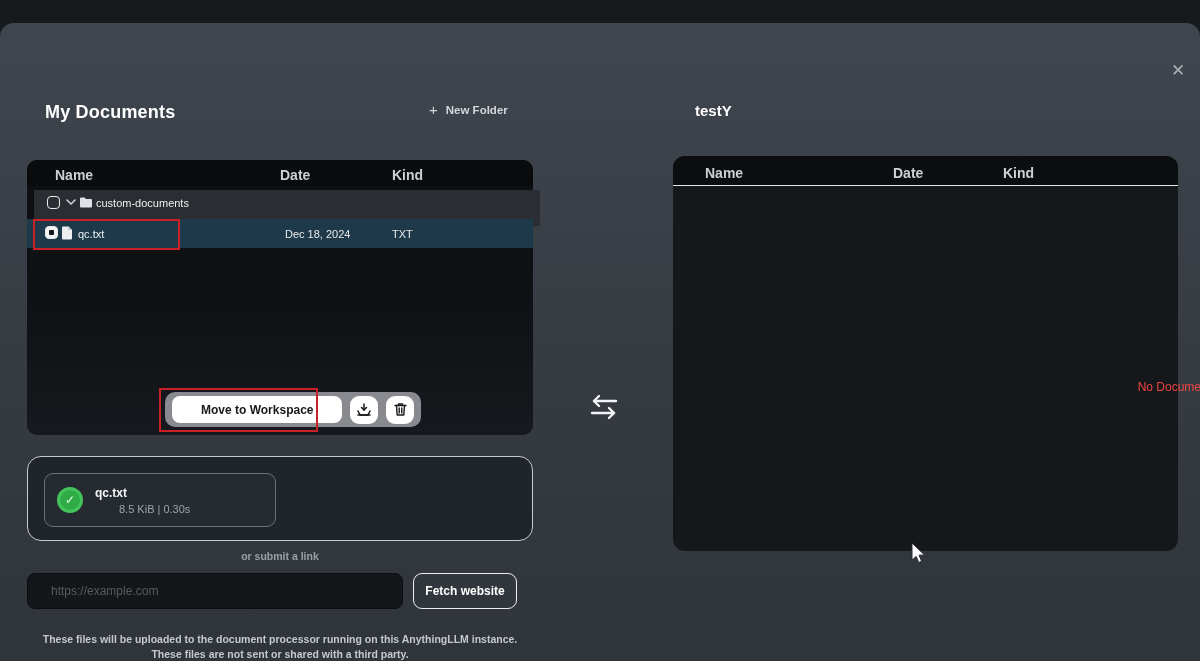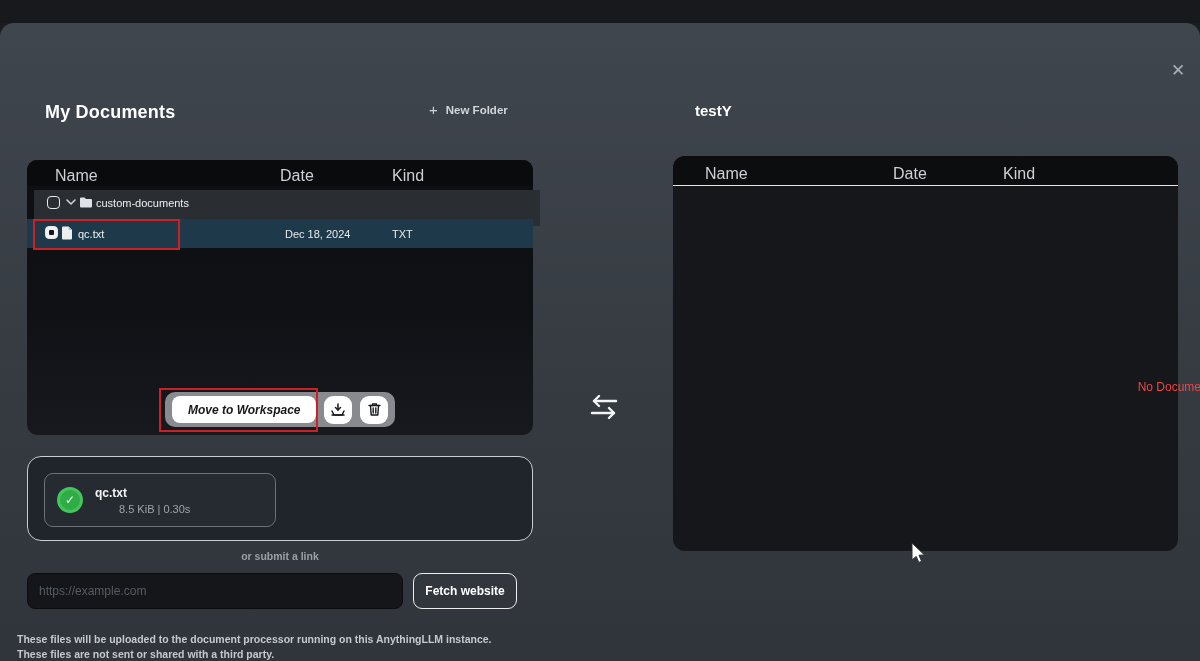--- a/index.html
+++ b/index.html
@@ -39,21 +39,21 @@
 
   
   .doc-table {
     position: absolute; left: 27px; top: 137px; width: 506px; height: 275px;
     background: linear-gradient(180deg, #0e0f12 0%, #101115 55%, #17191e 100%);
     border-radius: 10px;
   }
   .doc-table .thead {
     position: relative; height: 26px; background: #0a0b0d; border-radius: 10px 10px 0 0;
   }
-  .th { position: absolute; top: 7px; font-size: 16px; color: #cdd0d5; font-weight: normal; }
+  .th { position: absolute; top: 7px; font-size: 14px; color: #cdd0d5; font-weight: bold; }
   .th.c-name { left: 28px; }
   .th.c-date { left: 253px; }
   .th.c-kind { left: 365px; }
 
   .row { position: absolute; left: 0; width: 506px; display: block; cursor: pointer; }
   .row-folder { top: 30px; height: 36px; background: #2a2d32; margin-left: 7px; }
   .row-file { top: 59px; height: 29px; background: #1e3a4a; }
 
   .checkbox {
     position: absolute; width: 13px; height: 13px; border: 1.5px solid #e7e9eb; border-radius: 4px;
@@ -82,21 +82,21 @@
 
   
   .action-group {
     position: absolute; left: 165px; top: 369px; height: 35px;
     background: rgba(146,149,154,.92); border-radius: 10px;
     display: flex; align-items: center; gap: 8px; padding: 0 7px;
   }
   .btn-move {
     height: 27px; background: #ffffff; color: #17181a; border: none; border-radius: 8px;
     font-family: "Liberation Sans", sans-serif; font-size: 12px; font-weight: bold;
-    padding: 0 16px; cursor: pointer; white-space: nowrap; font-style: italic;
+    padding: 0 29px; cursor: pointer; white-space: nowrap;
   }
   .btn-icon {
     width: 28px; height: 28px; background: #ffffff; border: none; border-radius: 9px;
     display: flex; align-items: center; justify-content: center; cursor: pointer;
   }
 
   
   .dropzone {
     position: absolute; left: 27px; top: 433px; width: 506px; height: 85px;
     background: #20252b; border: 1px solid #c9ccd1; border-radius: 14px;
@@ -115,31 +115,31 @@
   .file-card .fmeta { font-size: 11px; color: #9da3aa; margin-top: 3px; margin-left: 24px; }
 
   .or-link {
     position: absolute; left: 27px; top: 527px; width: 506px; text-align: center;
     font-size: 10.5px; color: #9aa0a7; font-weight: bold;
   }
 
   .url-input {
     position: absolute; left: 27px; top: 550px; width: 376px; height: 36px;
     background: #141619; border: 1px solid #0c0d10; border-radius: 8px;
-    color: #d6d9dd; font-family: "Liberation Sans", sans-serif; font-size: 12px; padding: 0 11px;
+    color: #d6d9dd; font-family: "Liberation Sans", sans-serif; font-size: 12px; padding: 0 23px;
   }
   .url-input::placeholder { color: #565c63; }
   .btn-fetch {
     position: absolute; left: 413px; top: 550px; width: 104px; height: 36px;
     background: transparent; border: 1.5px solid #eceeef; border-radius: 9px;
     color: #ffffff; font-family: "Liberation Sans", sans-serif; font-size: 12px; font-weight: bold; cursor: pointer;
   }
 
   .disclaimer {
-    position: absolute; left: 17px; top: 609px; width: 526px; text-align: left;
+    position: absolute; left: 17px; top: 609px; width: 526px; text-align: center;
     font-size: 10.5px; line-height: 1.45; color: #c5c9ce; font-weight: bold;
   }
 
   
   .swap-icon { position: absolute; left: 588px; top: 367px; width: 32px; height: 32px; }
 
   
   .ws-table {
     position: absolute; left: 673px; top: 133px; width: 505px; height: 395px;
     background: #16171a; border-radius: 12px;

